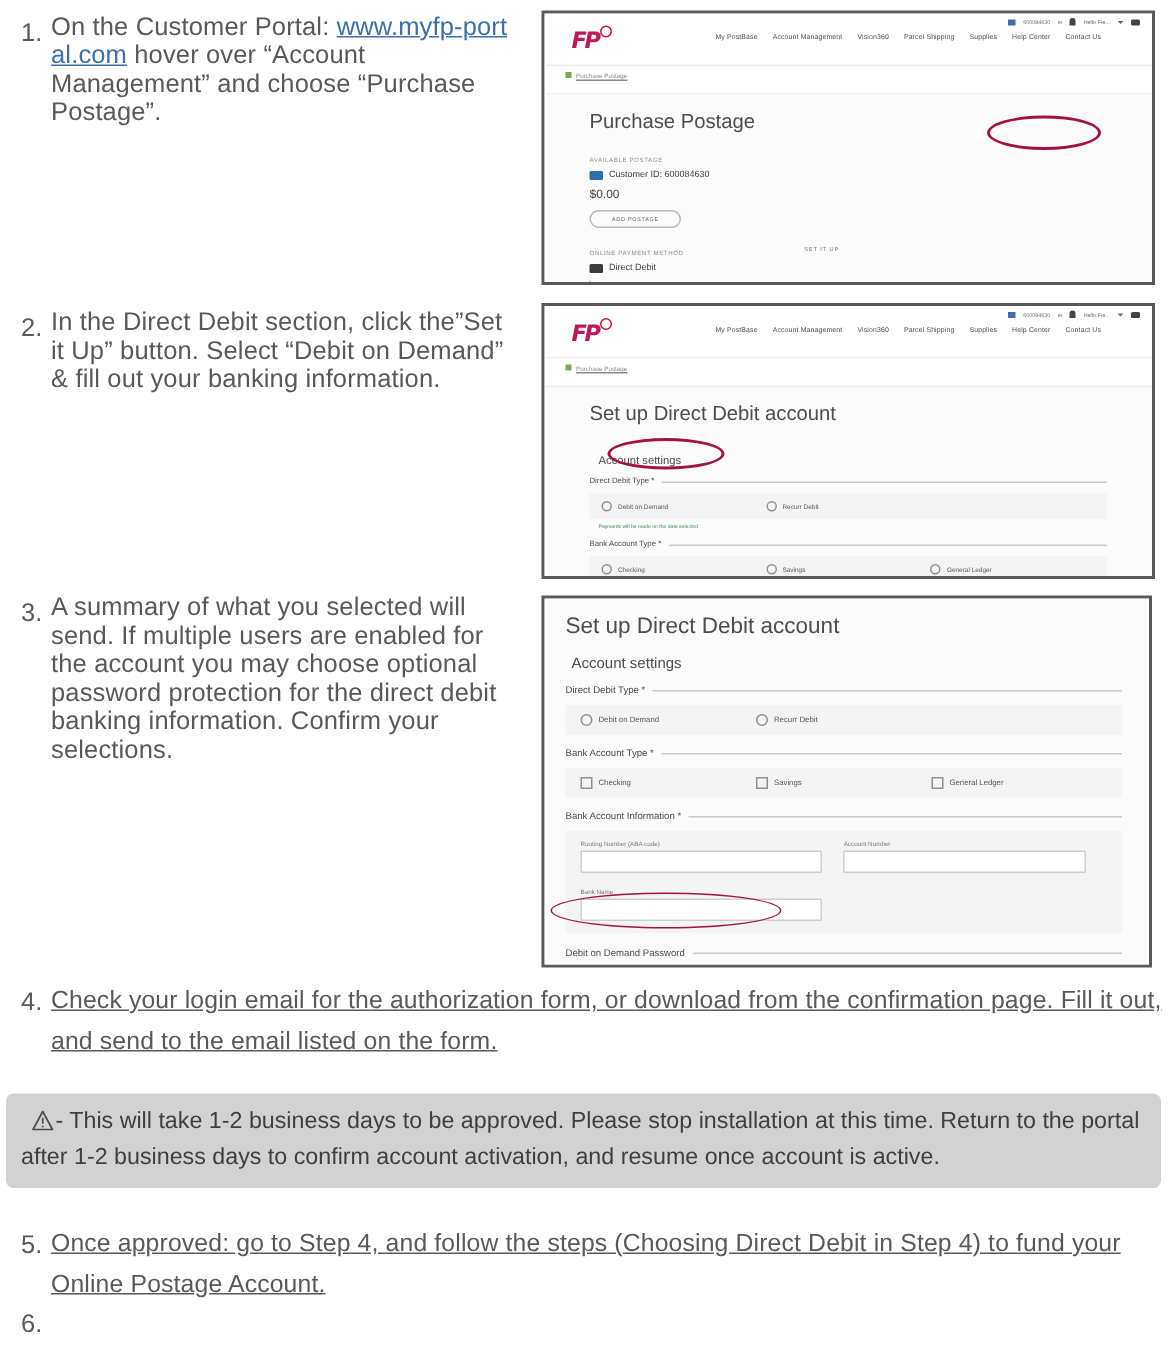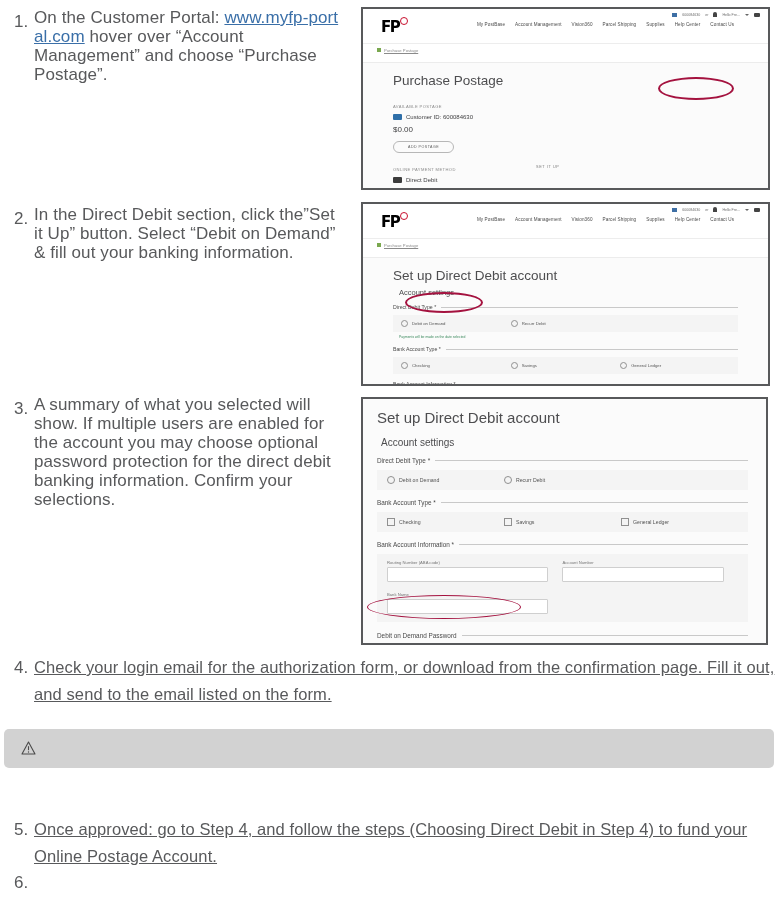--- a/index.html
+++ b/index.html
@@ -93,23 +93,24 @@
     height: 34px;
     background: #ffffff;
     border-bottom: 1px solid #ededed;
   }
   .fp-logo {
     position: absolute;
     left: 18px;
     top: 8px;
     font-weight: bold;
     font-size: 15px;
-    color: #000000;
+    color: #be185d;
     letter-spacing: -1.5px;
     font-family: "DejaVu Sans", sans-serif;
+    font-style: italic;
   }
   .fp-logo .dot {
     display: inline-block;
     width: 6px;
     height: 6px;
     border: 1.5px solid #c8102e;
     border-radius: 50%;
     vertical-align: 7px;
     margin-left: 1px;
   }
@@ -214,21 +215,21 @@
     top: 4px;
     font-size: 3.8px;
     color: #7a7a7a;
     letter-spacing: 0.6px;
   }
 
   
   .dd-h2 {
     font-size: 7.5px;
     color: #4d4d4f;
-    margin: 5px 0 0 36px;
+    margin: 19px 0 0 36px;
   }
   .dd-section-head {
     display: flex;
     align-items: center;
     gap: 5px;
     margin: 7px 30px 0 30px;
     font-size: 5.2px;
     color: #4a4a4a;
   }
   .dd-rule { flex: 1; height: 1px; background: #c9c9c9; }
@@ -294,34 +295,34 @@
     </div>
   </div>
 
   <div class="step step-2">
     <div class="step-num">2.</div>
     <div class="step-body">In the Direct Debit section, click the”Set it Up” button. Select “Debit on Demand” &amp; fill out your banking information.</div>
   </div>
 
   <div class="step step-3">
     <div class="step-num">3.</div>
-    <div class="step-body">A summary of what you selected will show. If multiple users are enabled for the account you may choose optional password protection for the direct debit banking information. Confirm your selections.</div>
+    <div class="step-body">A summary of what you selected will send. If multiple users are enabled for the account you may choose optional password protection for the direct debit banking information. Confirm your selections.</div>
   </div>
 
   <div class="step step-4">
     <div class="step-num">4.</div>
     <div class="step-body">Check your login email for the authorization form, or download from the confirmation page. Fill it out, and send to the email listed on the form.</div>
   </div>
 
   <div class="warning">
     <svg class="warn-tri" width="15" height="14" viewBox="0 0 15 14">
       <path d="M7.5 1 L14 13 L1 13 Z" fill="none" stroke="#4a4a4a" stroke-width="1.1" stroke-linejoin="round"></path>
       <line x1="7.5" y1="5.2" x2="7.5" y2="9.2" stroke="#4a4a4a" stroke-width="1.1"></line>
       <circle cx="7.5" cy="11" r="0.65" fill="#4a4a4a"></circle>
-    </svg>
+    </svg><span>- This will take 1-2 business days to be approved. Please stop installation at this time. Return to the portal after 1-2 business days to confirm account activation, and resume once account is active.</span>
   </div>
 
   <div class="step step-5">
     <div class="step-num">5.</div>
     <div class="step-body">Once approved: go to Step 4, and follow the steps (Choosing Direct Debit in Step 4) to fund your Online Postage Account.</div>
   </div>
 
   <div class="step step-6">
     <div class="step-num">6.</div>
   </div>

